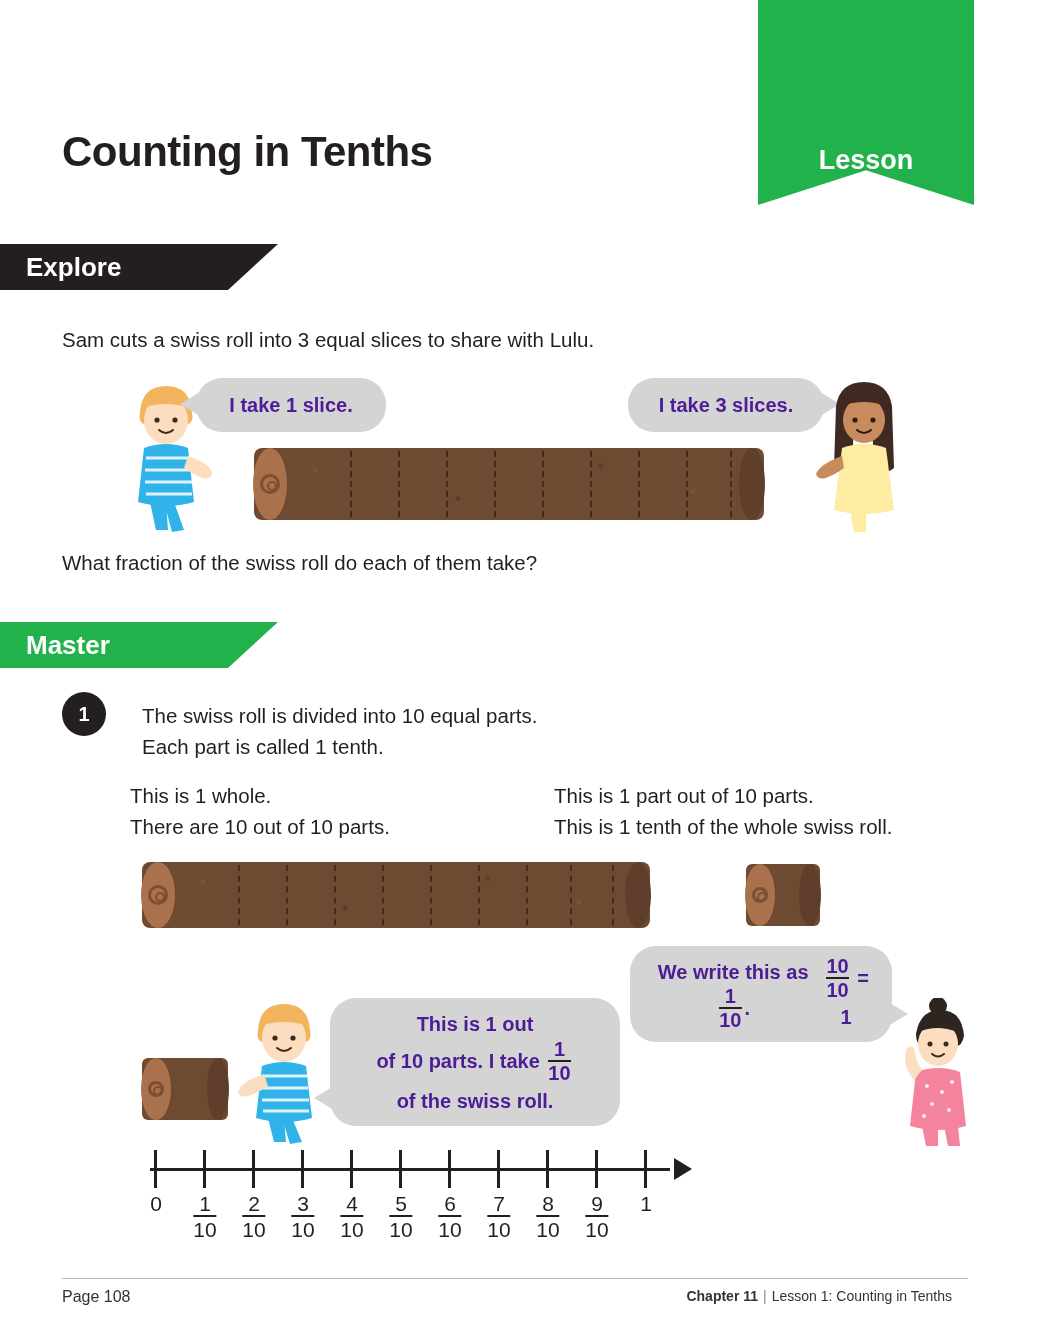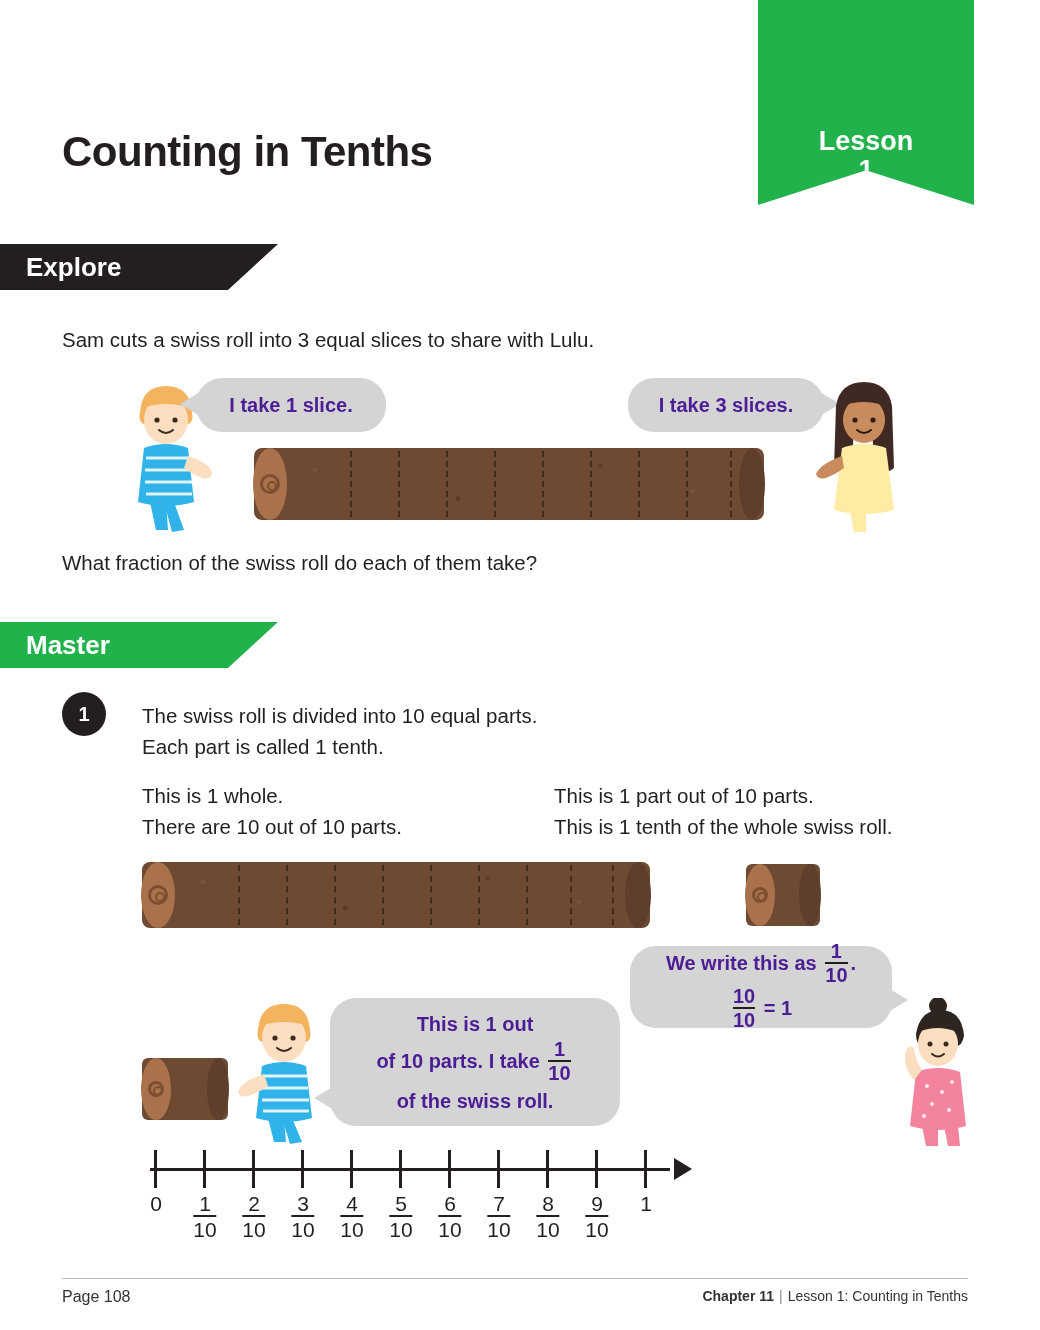--- a/index.html
+++ b/index.html
@@ -13,21 +13,21 @@
     overflow:hidden;
   }
 
   
   .lesson-flag{
     position:absolute; top:0; right:66px;
     width:216px; height:205px;
     background:#22b24c;
     clip-path: polygon(0 0, 100% 0, 100% 100%, 50% 83%, 0 100%);
     color:#fff; text-align:center;
-    display:flex; flex-direction:column; justify-content:center;
+    display:flex; flex-direction:column; justify-content:flex-end;
     padding-top:108px;
   }
   .lesson-flag .l1{ font-size:27px; font-weight:bold; line-height:1.05;}
   .lesson-flag .l2{ font-size:27px; font-weight:bold; line-height:1.15;}
 
   
   .page-title{
     position:absolute; left:62px; top:128px;
     font-size:42px; font-weight:bold; letter-spacing:-0.5px;
   }
@@ -50,21 +50,21 @@
 
   
   .step-badge{
     position:absolute; left:62px; top:692px;
     width:44px; height:44px; border-radius:50%;
     background:#231f20; color:#fff;
     display:flex; align-items:center; justify-content:center;
     font-size:20px; font-weight:bold;
   }
   .step-text{ position:absolute; left:142px; top:700px; font-size:20.5px; line-height:1.52;}
-  .col-left{ position:absolute; left:142px; top:780px; font-size:20.5px; line-height:1.52;}
+  .col-left{ position:absolute; left:130px; top:780px; font-size:20.5px; line-height:1.52;}
   .col-right{ position:absolute; left:554px; top:780px; font-size:20.5px; line-height:1.52;}
 
   
   .roll{ position:absolute; }
   .roll .body{
     position:absolute; left:0; top:0; height:100%; width:100%;
     background:#6f4a33;
     border-radius:8px;
   }
   .roll .body:after{
@@ -143,21 +143,21 @@
   .numline .tick{ position:absolute; top:0; width:3px; height:38px; background:#231f20;}
   .nl-labels{ position:absolute; left:150px; top:1192px; width:540px; height:60px;}
   .nl-label{ position:absolute; text-align:center; font-size:21px; transform:translateX(-50%); }
   .nl-label .whole{ display:block; }
   .nl-label .fr{ display:inline-flex; flex-direction:column; align-items:center; line-height:1.1;}
   .nl-label .fr .den{ border-top:2px solid #231f20; padding-top:1px;}
 
   
   .footer-rule{ position:absolute; left:62px; top:1278px; width:906px; height:1px; background:#bbb;}
   .footer-left{ position:absolute; left:62px; top:1288px; font-size:16px; color:#333;}
-  .footer-right{ position:absolute; right:72px; top:1288px; font-size:14px; color:#333;}
+  .footer-right{ position:absolute; right:88px; top:1288px; font-size:14px; color:#333;}
   .footer-right b{ font-weight:bold;}
   .footer-sep{ margin:0 5px; color:#888;}
 </style>
 </head>
 <body>
 
 <div class="lesson-flag">
   <div class="l1">Lesson</div>
   <div class="l2">1</div>
 </div>
@@ -320,21 +320,21 @@
     <span>of 10 parts. I take</span>
     <span class="frac">
       <span class="num">1</span>
       <span class="den">10</span>
     </span>
   </div>
   <div>of the swiss roll.</div>
   <span class="tail tail-left"></span>
 </div>
 
-<div class="bubble" style="left:630px; top:946px; width:262px; height:82px; flex-direction:column; line-height:1.5;">
+<div class="bubble" style="left:630px; top:946px; width:262px; height:96px; flex-direction:row; line-height:1.5;">
   <div>
     <span>We write this as</span>
     <span class="frac">
       <span class="num">1</span>
       <span class="den">10</span>
     </span><span>.</span>
   </div>
   <div>
     <span class="frac">
       <span class="num">10</span>

